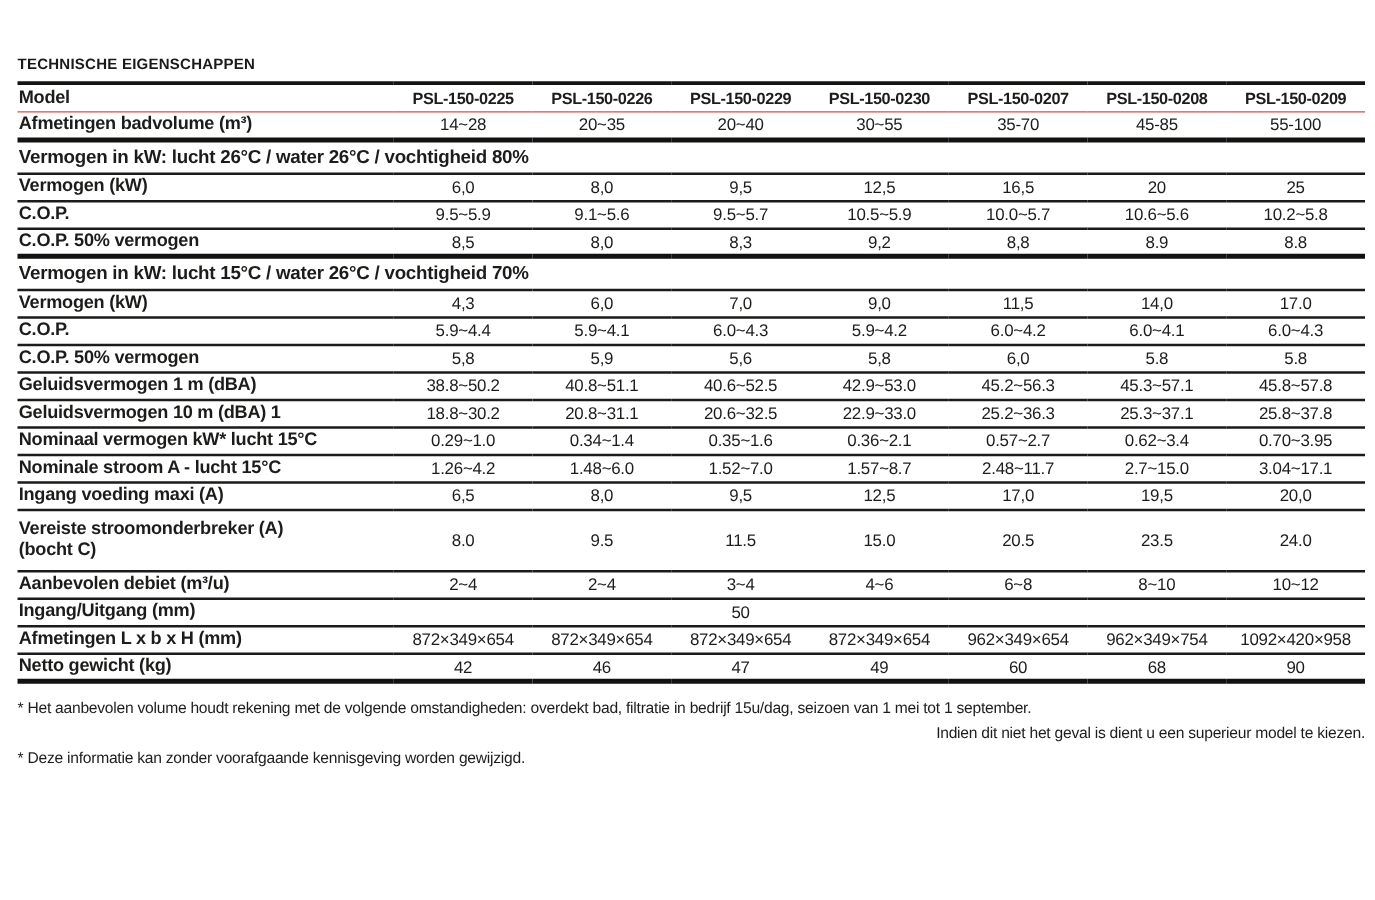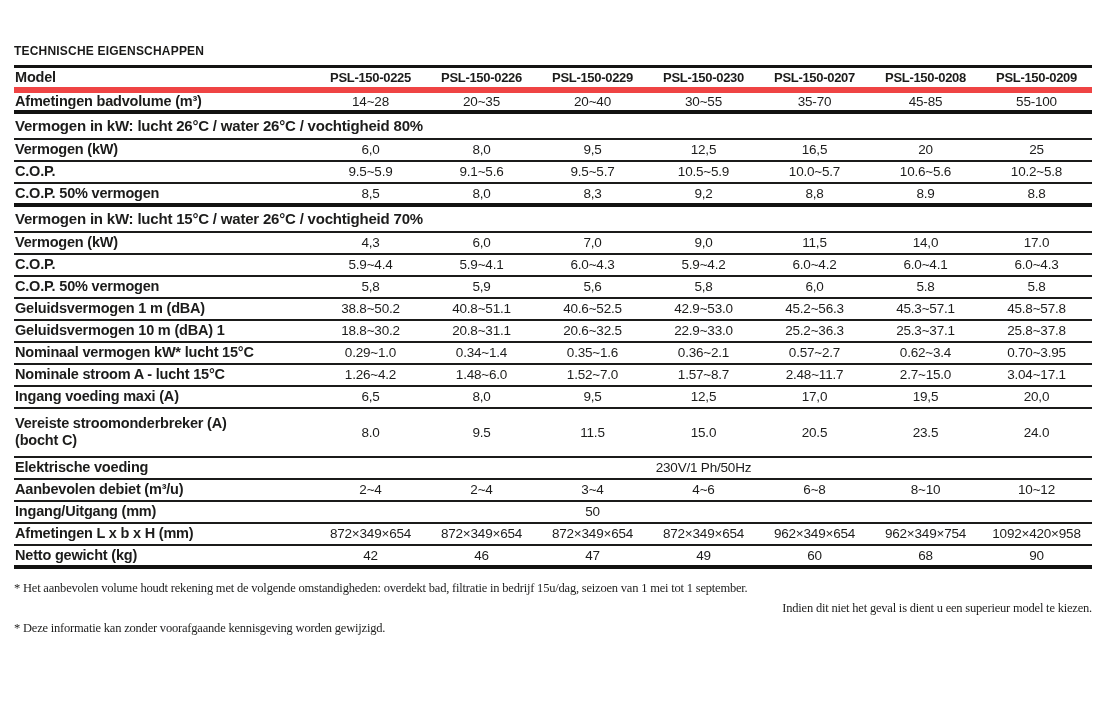--- a/index.html
+++ b/index.html
@@ -49,24 +49,24 @@
   td.value {
     text-align: center;
     font-size: 13.5px;
     font-weight: 400;
   }
   td.value.model {
     font-weight: 700;
     font-size: 13px;
     letter-spacing: -0.3px;
   }
-  tr.b-hair  td { border-bottom: 6px solid #ef4444; }
+  tr.b-hair  td { border-bottom: 1px solid #ef4444; }
   tr.b-thin  td { border-bottom: 2px solid #1b1b1a; }
   tr.b-thick td { border-bottom: 4px solid #121211; }
-  .notes { margin-top: 9px; font-family: Liberation Serif, serif; }
+  .notes { margin-top: 9px; }
   .notes p {
     font-size: 12.5px;
     line-height: 1.6;
     color: #1d1d1c;
     letter-spacing: -0.2px;
   }
   .notes p.indent { padding-left: 11px; text-align: right; }
 </style>
 </head>
 <body>
@@ -256,26 +256,20 @@
           <td class="value">8.0</td>
           <td class="value">9.5</td>
           <td class="value">11.5</td>
           <td class="value">15.0</td>
           <td class="value">20.5</td>
           <td class="value">23.5</td>
           <td class="value">24.0</td>
         </tr>
         <tr class="data-row b-thin">
           <td class="label">
-            <div>Elektrische voeding</div>
-          </td>
-          <td class="value merged" colspan="7">230V/1 Ph/50Hz</td>
-        </tr>
-        <tr class="data-row b-thin">
-          <td class="label">
             <div>Aanbevolen debiet (m³/u)</div>
           </td>
           <td class="value">2~4</td>
           <td class="value">2~4</td>
           <td class="value">3~4</td>
           <td class="value">4~6</td>
           <td class="value">6~8</td>
           <td class="value">8~10</td>
           <td class="value">10~12</td>
         </tr>

